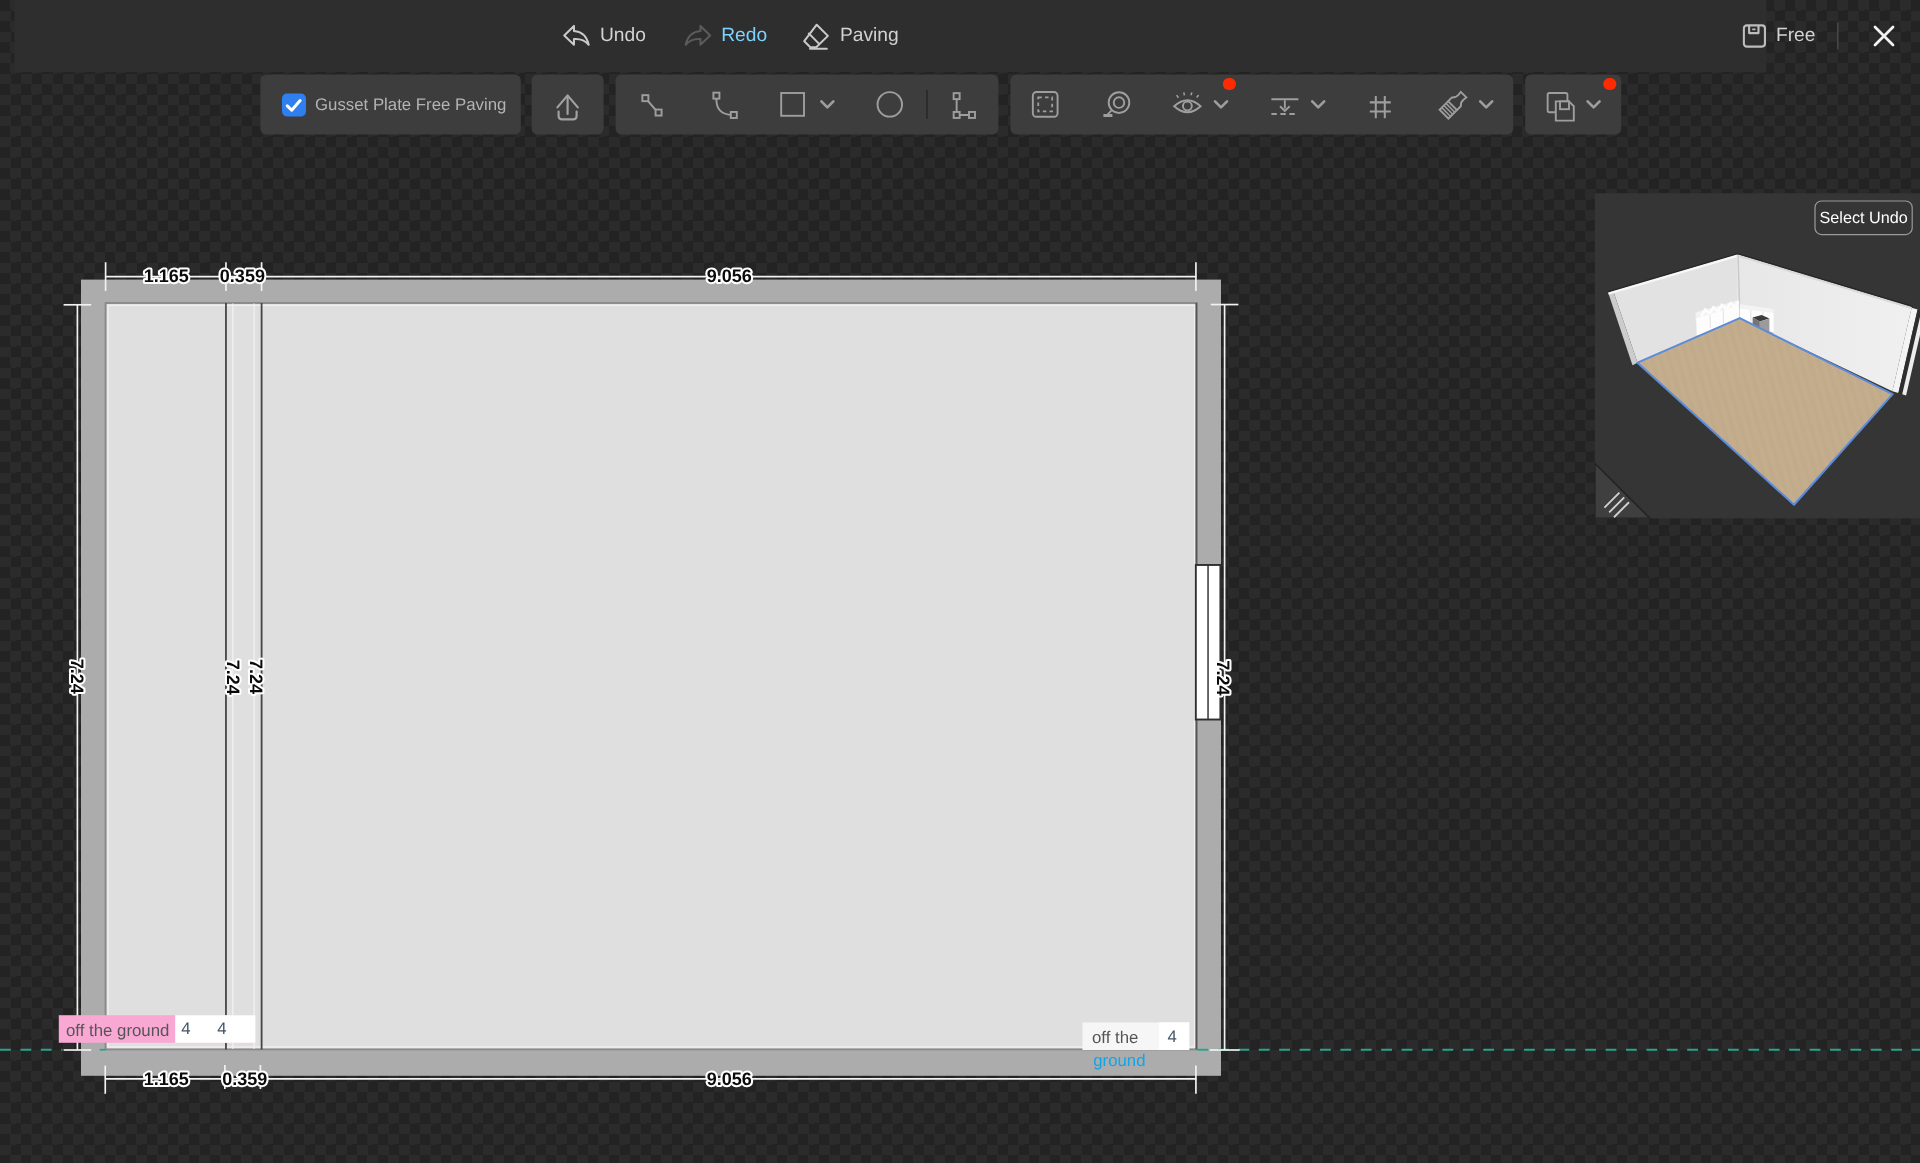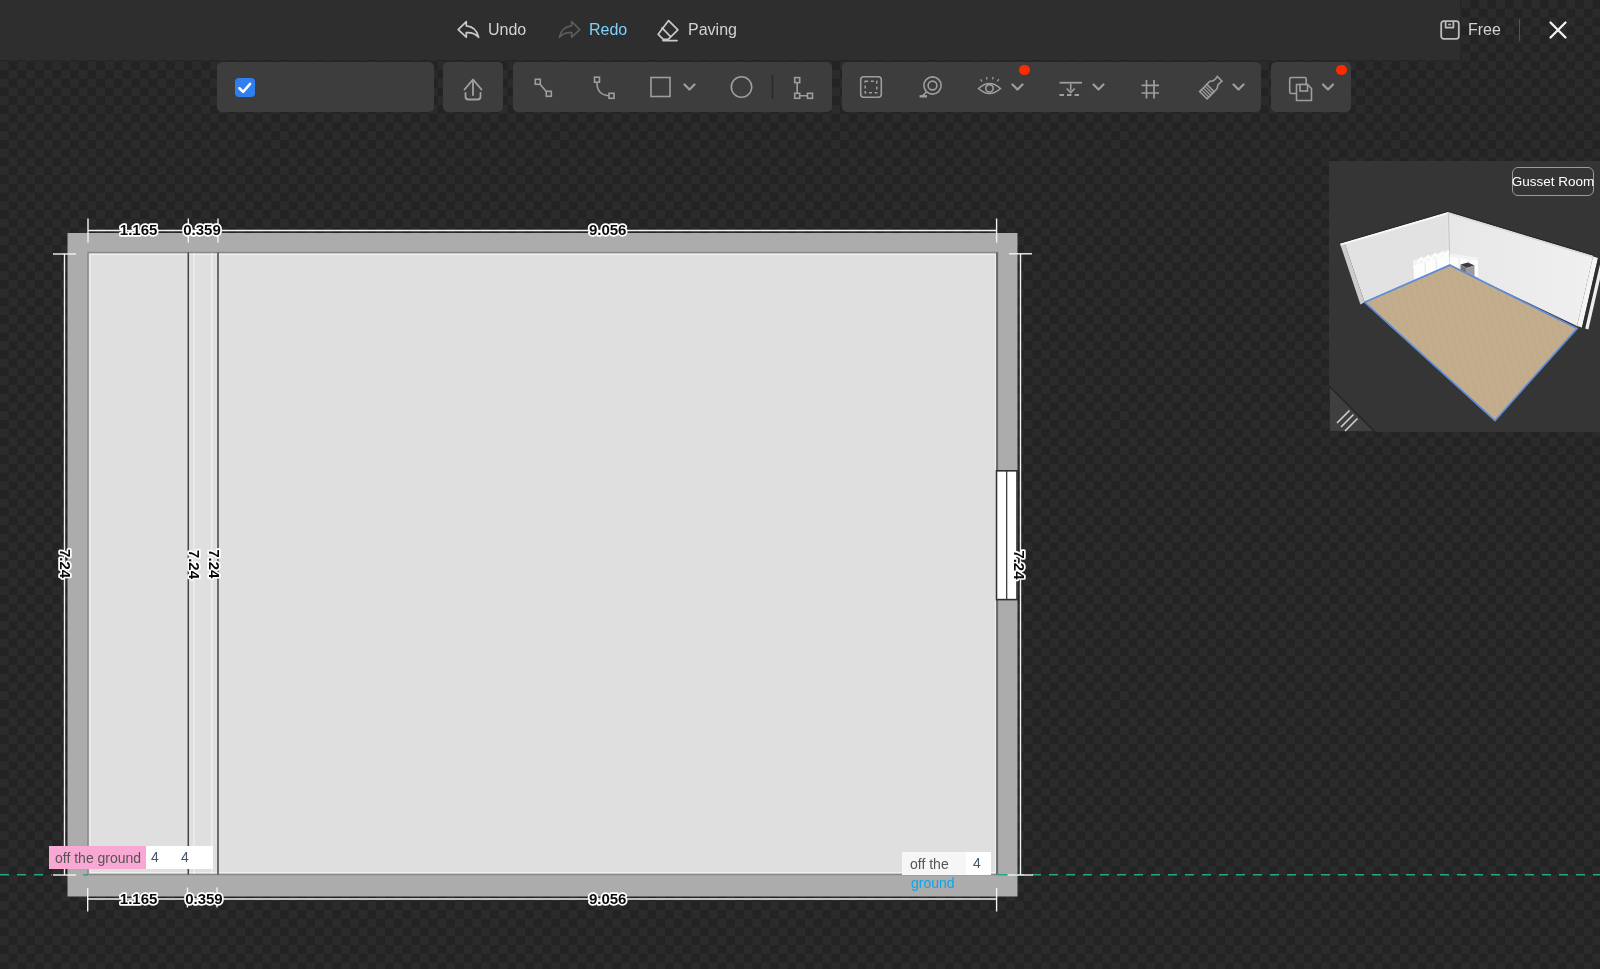--- a/index.html
+++ b/index.html
@@ -1,21 +1,21 @@
 <!DOCTYPE html>
 <html><head>
 <meta charset="utf-8">
 <style>
   html,body{margin:0;padding:0}
   body{width:1600px;height:969px;overflow:hidden;position:relative;
     font-family:"Liberation Sans",sans-serif;
     background-color:#232323;
     background-image:repeating-conic-gradient(#2b2b2b 0% 25%, #232323 0% 50%);
     background-size:17.5px 17.5px;}
-  .topbar{position:absolute;left:0;top:0;width:1460px;height:60px;background:#2e2e2e;z-index:5}
+  .topbar{position:absolute;left:12px;top:0;width:1460px;height:60px;background:#2e2e2e;z-index:5}
   .tbtn{position:absolute;top:0;height:60px;display:flex;align-items:center;gap:8px;
     font-size:16px;color:#d2d2d2}
   .panel{position:absolute;top:62px;height:50px;background:#3d3d3d;border-radius:5px;z-index:4}
   body>div,body>svg{opacity:.999}
   .reddot{position:absolute;width:10.5px;height:10.5px;border-radius:50%;background:#ff2b00;z-index:6}
 </style>
 </head>
 <body>
 
 <div class="topbar">
@@ -54,20 +54,21 @@
     </svg>
   </div>
 </div>
 
 <div class="panel" style="left:216.5px;width:217.5px">
   <div style="position:absolute;left:18.5px;top:15.5px;width:19.5px;height:19.5px;border-radius:4px;background:#2f7ff0">
     <svg width="19.5" height="19.5" viewBox="0 0 20 20" fill="none" stroke="#fff" stroke-width="2.6" stroke-linecap="round" stroke-linejoin="round">
       <path d="M4.5 10.5 L8.3 14.2 L15.5 6"></path>
     </svg>
   </div>
+  <div style="position:absolute;left:46px;top:0;height:50px;line-height:50px;font-size:14px;white-space:nowrap;color:#b3b3b3">Gusset Plate Free Paving</div>
 </div>
 
 <div class="panel" style="left:443px;width:60px">
   <svg width="60" height="50" viewBox="0 0 60 50" fill="none" stroke="#a2a2a2" stroke-width="1.8" stroke-linecap="round" stroke-linejoin="round">
     <path d="M21.5 27.5 L30 17.5 L38.5 27.5"></path>
     <path d="M30 19.5 L30 33"></path>
     <path d="M22.5 31 L22.5 34.5 Q22.5 37.5 25.5 37.5 L34.5 37.5 Q37.5 37.5 37.5 34.5 L37.5 31"></path>
   </svg>
 </div>
 
@@ -249,14 +250,14 @@
     <polygon points="131.5,103.5 139,101.5 145.5,104.5 137.5,107" fill="#3c3c3c"></polygon>
     <polygon points="137.5,107 145.5,104.5 145.5,116 137.5,118.5" fill="#9b9b9b"></polygon>
     <polygon points="131.5,103.5 137.5,107 137.5,118.5 131.5,115" fill="#757575"></polygon>
 
     <polygon points="120.8,104.1 248.2,167.4 166,259.6 35.6,141.2" fill="url(#planks)" stroke="#5b8bd9" stroke-width="1.7" stroke-linejoin="round"></polygon>
 
     <polygon points="0,225 0,271 46,271" fill="#3f3f3f" stroke="#252525" stroke-width="1.5"></polygon>
     <path d="M8,262 L20.5,249.5 M12,266 L24.5,253.5 M16,270 L28.5,257.5" stroke="#cfcfcf" stroke-width="1.6" fill="none"></path>
   </svg>
   <div style="position:absolute;left:183px;top:6px;width:80px;height:26.5px;border:1px solid #9a9a9a;border-radius:6px;
-    color:#fff;font-size:13.5px;white-space:nowrap;display:flex;align-items:center;justify-content:center">Gusset Room</div>
+    color:#fff;font-size:13.5px;white-space:nowrap;display:flex;align-items:center;justify-content:center">Select Undo</div>
 </div>
 
 </body></html>

